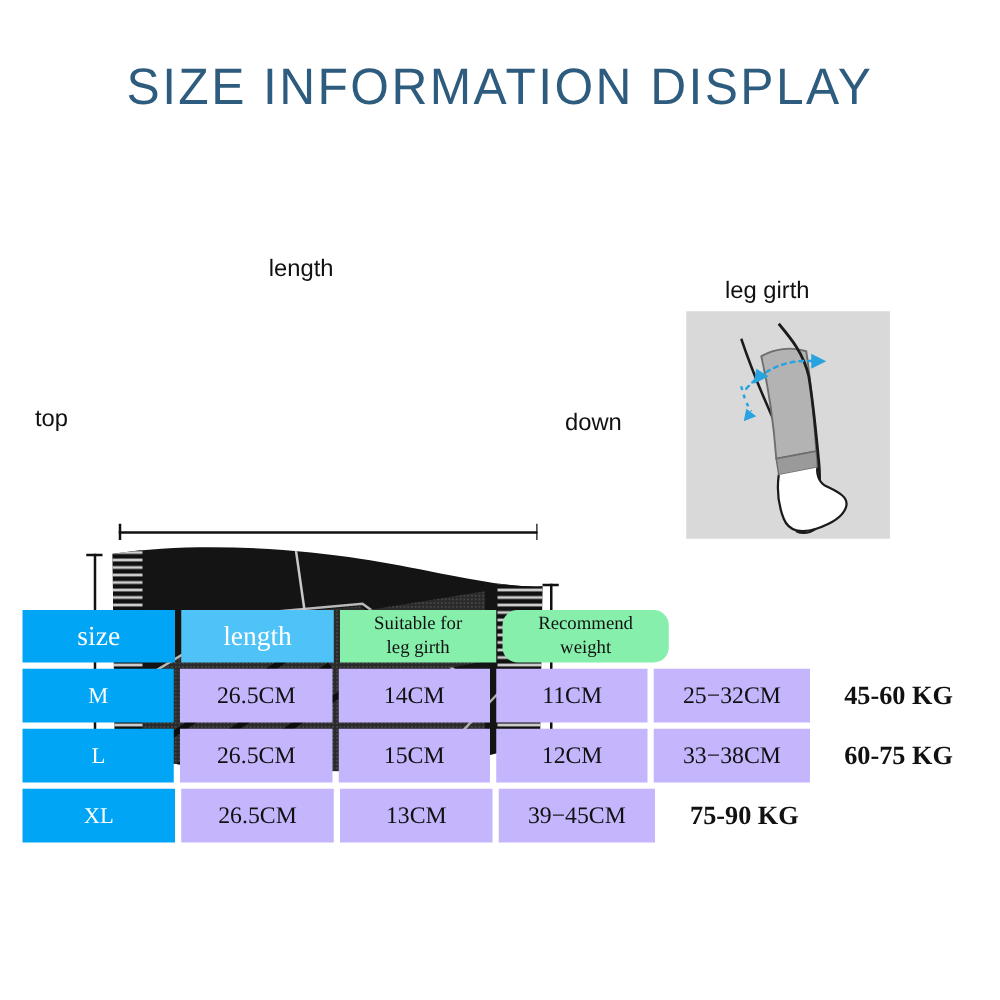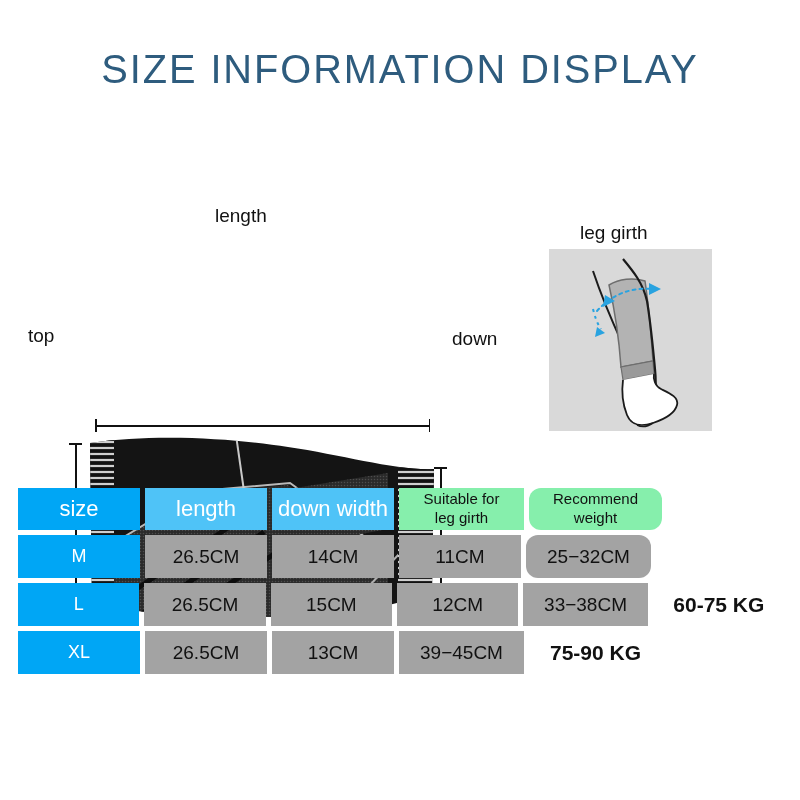--- a/index.html
+++ b/index.html
@@ -49,41 +49,41 @@
   .girth-panel{
     position:absolute;left:549px;top:249px;width:163px;height:182px;
     background:#d9d9d9;
   }
 
   
   .table{position:absolute;left:18px;top:488px;width:767px;}
   .row{display:flex;width:100%;margin-bottom:5px;}
   .cell{
     box-sizing:border-box;display:flex;align-items:center;justify-content:center;
-    text-align:center;margin-right:5px;
+    text-align:center;margin-right:5px;font-family:Liberation Serif, serif;
   }
   .cell:last-child{margin-right:0;border-radius:12px;}
 
   
   .c-size{width:122px;}
   .c-len{width:122px;}
   .c-top{width:122px;}
   .c-down{width:122px;}
   .c-girth{width:125px;}
   .c-weight{width:133px;}
 
   
   .hrow .cell{height:42px;font-size:22px;color:#ffffff;background:#4fc3f7;}
   .hrow .c-size{background:#00a6f5;}
   .hrow .c-girth,.hrow .c-weight{
     color:#111;font-size:15px;line-height:1.25;background:#86efac;
   }
 
   
-  .brow .cell{height:43px;font-size:19px;color:#111;background:#a3a3a3;}
+  .brow .cell{height:43px;font-size:19px;color:#111;background:#c4b5fd;}
   .brow .c-size{background:#00a6f5;color:#ffffff;font-size:18px;}
   .brow .c-weight{background:#ffffff;font-size:21px;font-weight:bold;}
 
   .two-line{display:block;}
 </style>
 </head>
 <body>
 
 <div id="page">
 
@@ -189,41 +189,41 @@
       <path d="M44,60 C46,68 48,74 52,80" fill="none" stroke="#29a3e0" stroke-width="2" stroke-dasharray="3 4"></path>
       <polygon points="48,78 56,84 46,88" fill="#29a3e0"></polygon>
     </svg>
   </div>
 
   <div class="table">
 
     <div class="row hrow">
       <div class="cell c-size">size</div>
       <div class="cell c-len">length</div>
-      <div class="cell c-down">down width</div>
       <div class="cell c-girth">
         <div>
           <span class="two-line">Suitable for</span>
           <span class="two-line">leg girth</span>
         </div>
       </div>
       <div class="cell c-weight">
         <div>
           <span class="two-line">Recommend</span>
           <span class="two-line">weight</span>
         </div>
       </div>
     </div>
 
     <div class="row brow">
       <div class="cell c-size">M</div>
       <div class="cell c-len">26.5CM</div>
       <div class="cell c-top">14CM</div>
       <div class="cell c-down">11CM</div>
       <div class="cell c-girth">25−32CM</div>
+      <div class="cell c-weight">45-60 KG</div>
     </div>
 
     <div class="row brow">
       <div class="cell c-size">L</div>
       <div class="cell c-len">26.5CM</div>
       <div class="cell c-top">15CM</div>
       <div class="cell c-down">12CM</div>
       <div class="cell c-girth">33−38CM</div>
       <div class="cell c-weight">60-75 KG</div>
     </div>

